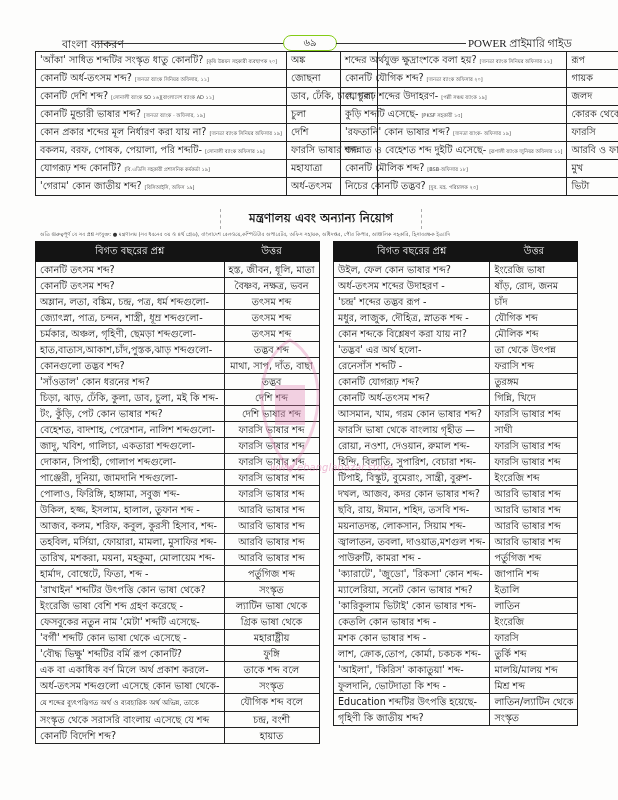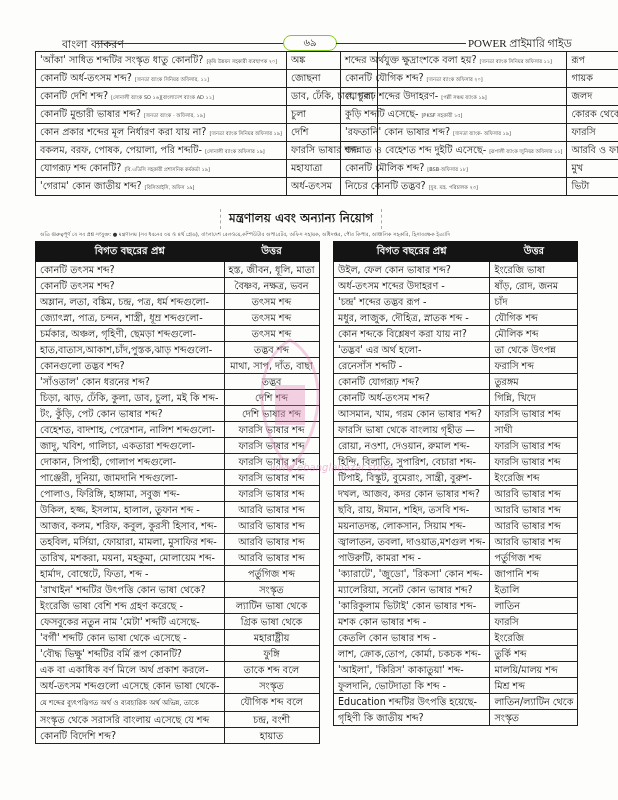--- a/index.html
+++ b/index.html
@@ -16,30 +16,30 @@
   table { border-collapse:collapse; position:absolute; }
   td { border:1px solid #222; padding:0 4px; font-size:9.6px; vertical-align:top; height:15px; line-height:15px; white-space:nowrap; overflow:hidden; }
   td .cite { font-size:5px; color:#444; margin-left:3px; }
   .t1 { left:35px; top:51px; width:265px; }
   .t2 { left:340px; top:51px; width:233px; }
   .t1 td.q { width:205px; }
   .t1 td.a { width:60px; }
   .t2 td.q { width:150px; }
   .t2 td.a { width:68px; }
 
-  .section-title { position:absolute; left:220px; top:209px; font-size:12px; font-weight:bold; border-left:1px dashed #aaa; border-right:1px dashed #aaa; padding:0 8px; }
+  .section-title { position:absolute; left:220px; top:209px; font-size:12px; font-weight:bold; border-left:1px dashed #aaa; border-right:1px dashed #aaa; padding:0 28px; }
   .section-note { position:absolute; left:40px; top:231px; font-size:5.2px; color:#333; white-space:nowrap; }
 
   .t3 { left:35px; top:241px; width:273px; }
   .t4 { left:333px; top:241px; width:240px; }
   .t3 td.q { width:190px; }
   .t3 td.a { width:75px;text-align:center; }
   .t4 td.q { width:150px; }
   .t4 td.a { width:82px; }
-  th { background:#141414; color:#fff; font-size:10px; height:16px; font-weight:bold; border:1px solid #141414; }
+  th { background:#141414; color:#fff; font-size:10px; height:16px; font-weight:normal; border:1px solid #141414; }
   .watermark { position:absolute; left:245px; top:330px; width:90px; height:150px; opacity:0.35; pointer-events:none; }
   .wm-text { position:absolute; left:270px; top:462px; color:#e07fb0; font-size:10px; opacity:0.5; font-style:italic; }
 </style>
 </head>
 <body>
 
 <div>
   <span class="hdr-left">বাংলা ব্যাকরণ</span>
   <div class="hdr-line-l"></div>
   <div class="hdr-pill">৬৯</div>
@@ -343,26 +343,26 @@
       </tr>
       <tr>
         <td class="q"><span>ম্যালেরিয়া, সনেট কোন ভাষার শব্দ?</span></td>
         <td class="a">ইতালি</td>
       </tr>
       <tr>
         <td class="q"><span>'কারিকুলাম ভিটাই' কোন ভাষার শব্দ-</span></td>
         <td class="a">লাতিন</td>
       </tr>
       <tr>
+        <td class="q"><span>কেতলি কোন ভাষার শব্দ -</span></td>
+        <td class="a">ইংরেজি</td>
+      </tr>
+      <tr>
         <td class="q"><span>মশক কোন ভাষার শব্দ -</span></td>
         <td class="a">ফারসি</td>
-      </tr>
-      <tr>
-        <td class="q"><span>কেতলি কোন ভাষার শব্দ -</span></td>
-        <td class="a">ইংরেজি</td>
       </tr>
       <tr>
         <td class="q"><span>লাশ, ক্রোক,তোপ, কোর্মা, চকচক শব্দ-</span></td>
         <td class="a">তুর্কি শব্দ</td>
       </tr>
       <tr>
         <td class="q"><span>'আইলা', 'কিরিস' কাকাতুয়া' শব্দ-</span></td>
         <td class="a">মালয়ি/মালয় শব্দ</td>
       </tr>
       <tr>

